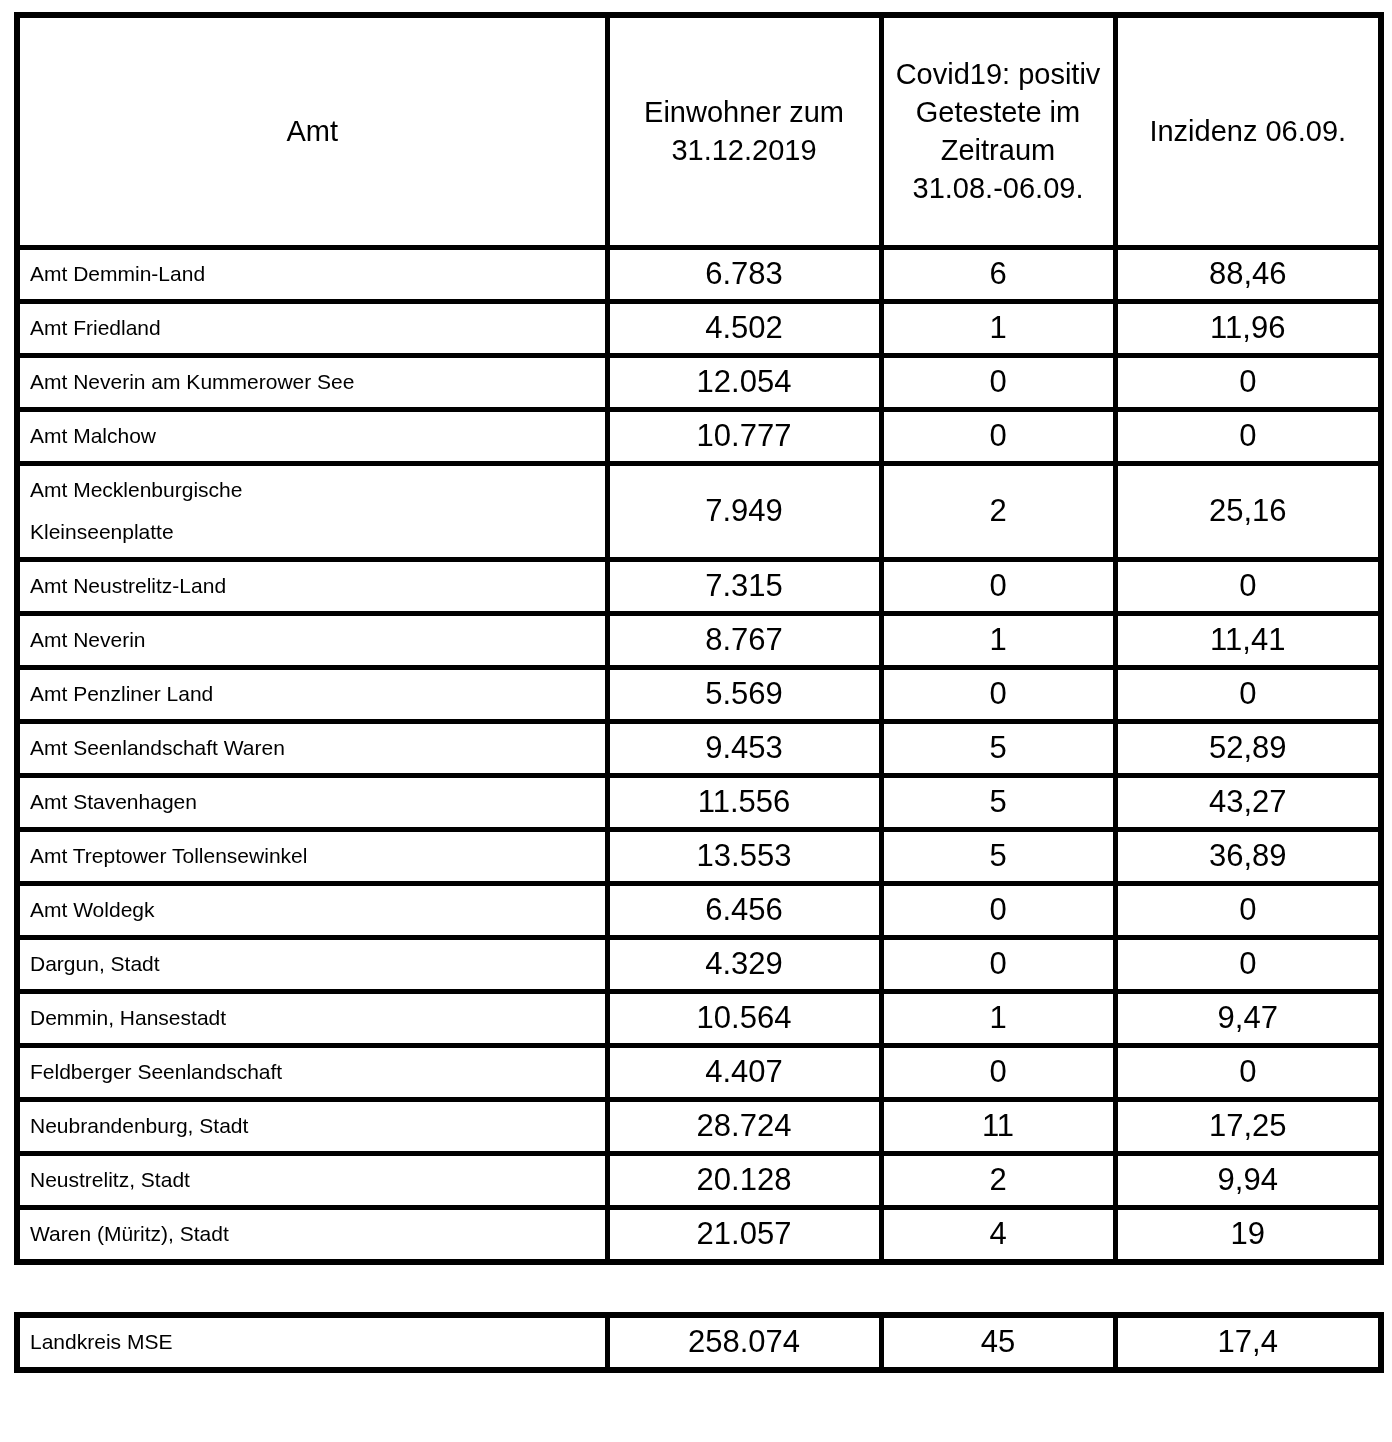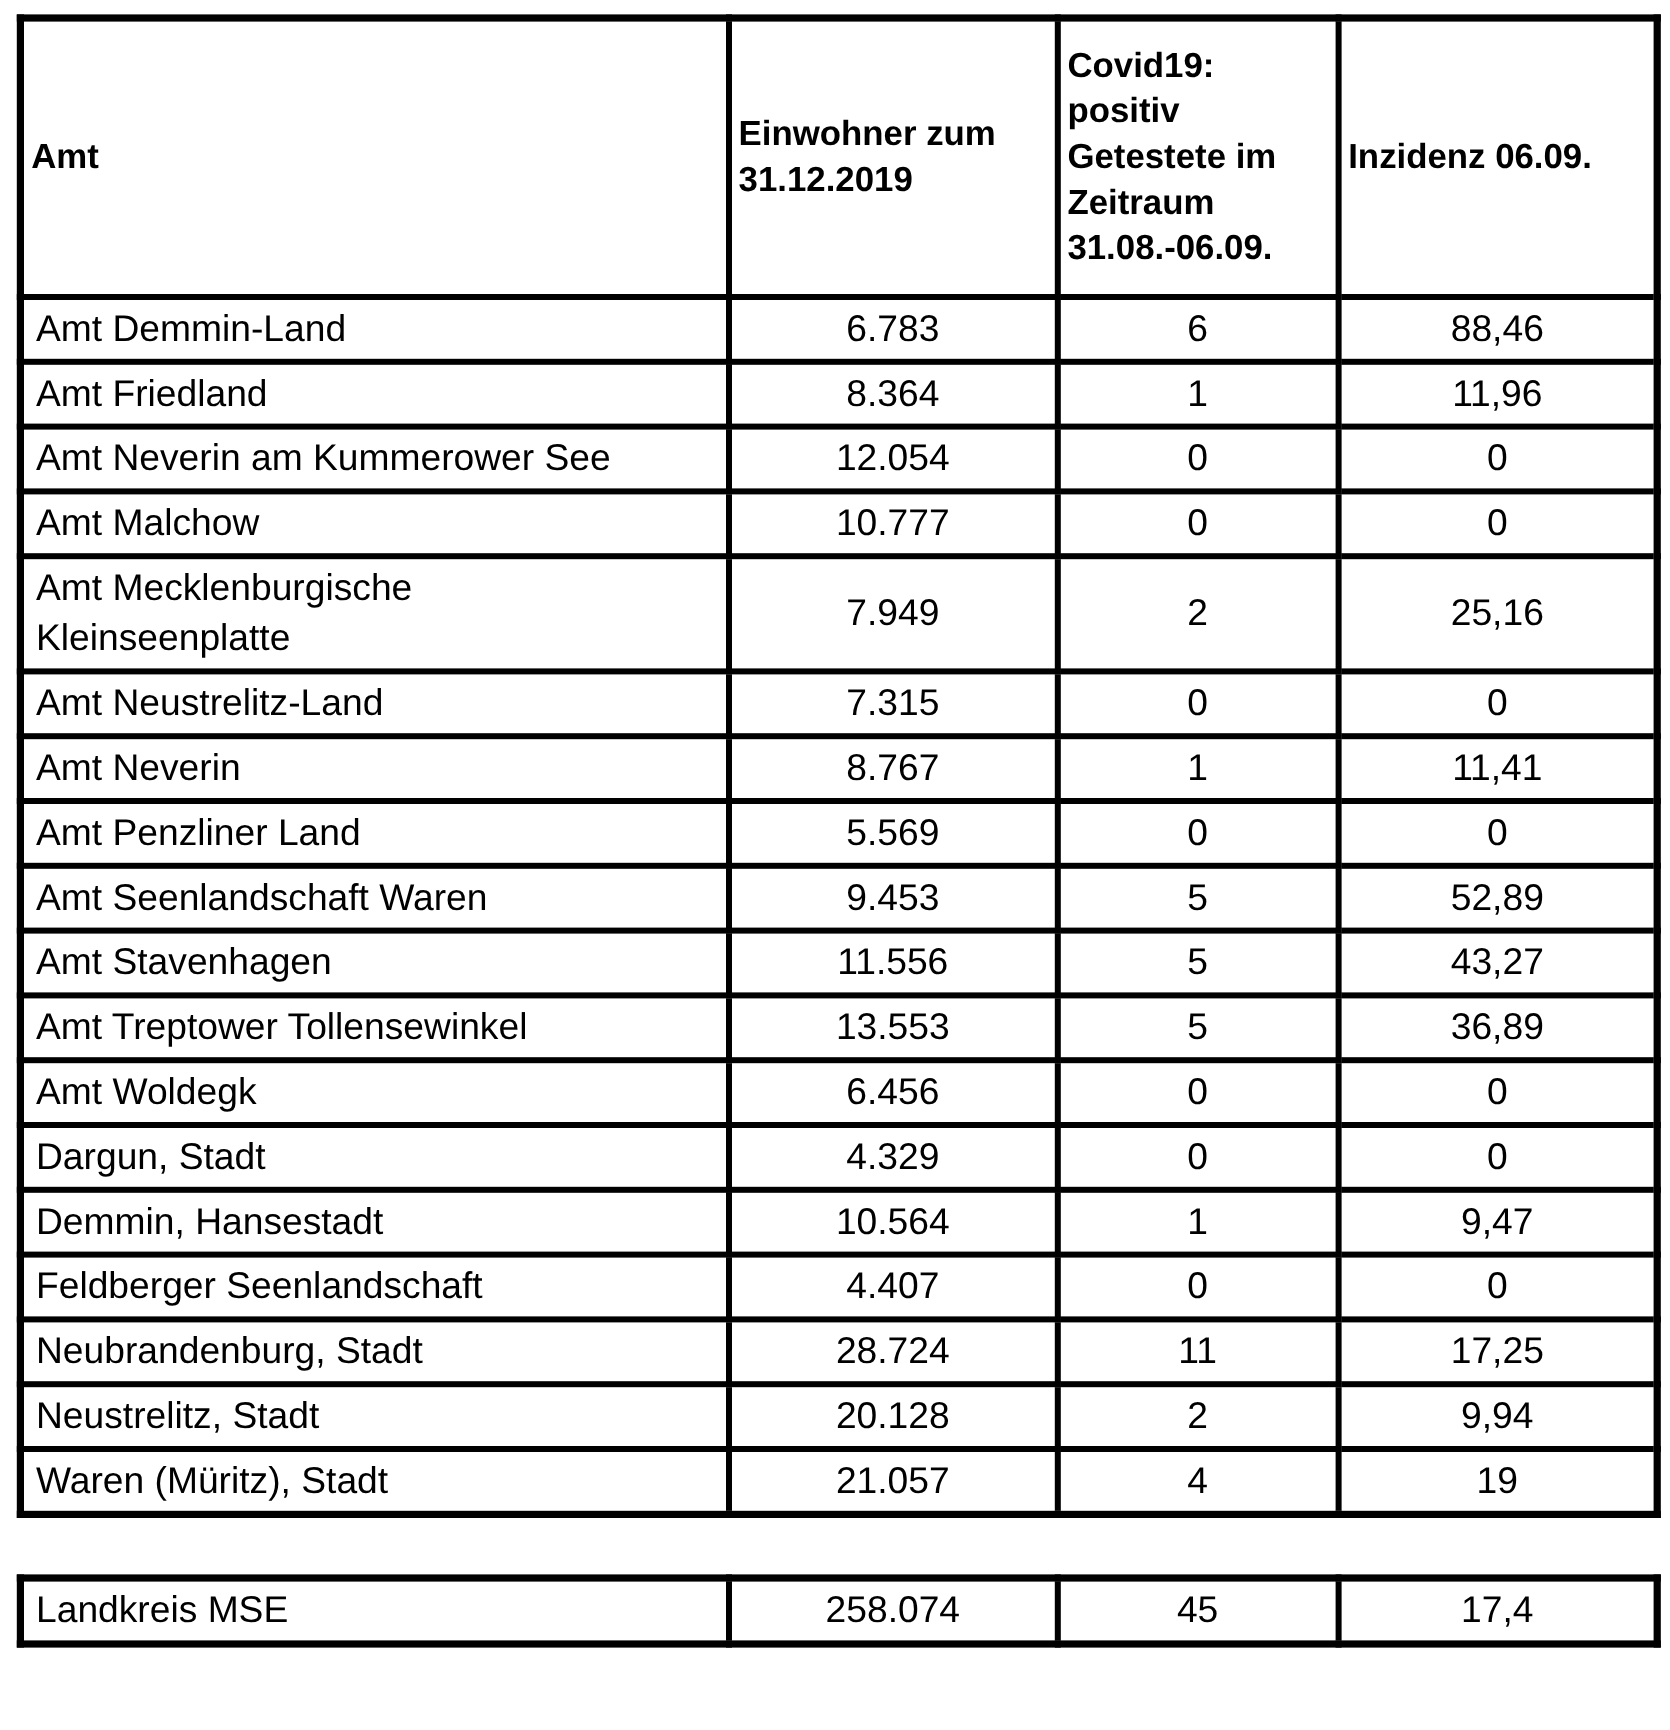--- a/index.html
+++ b/index.html
@@ -28,30 +28,30 @@
   col.c-pos  { width: 234px; }
   col.c-inz  { width: 266px; }
 
   th, td {
     border: 5px solid #000000;
     overflow: hidden;
     box-sizing: border-box;
   }
   thead tr { height: 232px; }
   th {
-    font-weight: bold;
+    font-weight: normal;
     font-size: 29px;
     line-height: 38px;
-    text-align: left;
+    text-align: center;
     vertical-align: middle;
     padding: 4px 6px;
   }
   tbody tr { height: 46px; }
   td.name {
-    font-size: 31px;
+    font-size: 21px;
     line-height: 42px;
     text-align: left;
     vertical-align: bottom;
     padding: 3px 8px 4px 10px;
     white-space: pre-line;
   }
   td.num {
     font-size: 31px;
     text-align: center;
     vertical-align: middle;
@@ -81,21 +81,21 @@
     </thead>
     <tbody id="main-tbody">
         <tr>
           <td class="name">Amt Demmin-Land</td>
           <td class="num">6.783</td>
           <td class="num">6</td>
           <td class="num">88,46</td>
         </tr>
         <tr>
           <td class="name">Amt Friedland</td>
-          <td class="num">8.364</td>
+          <td class="num">4.502</td>
           <td class="num">1</td>
           <td class="num">11,96</td>
         </tr>
         <tr>
           <td class="name">Amt Neverin am Kummerower See</td>
           <td class="num">12.054</td>
           <td class="num">0</td>
           <td class="num">0</td>
         </tr>
         <tr>

